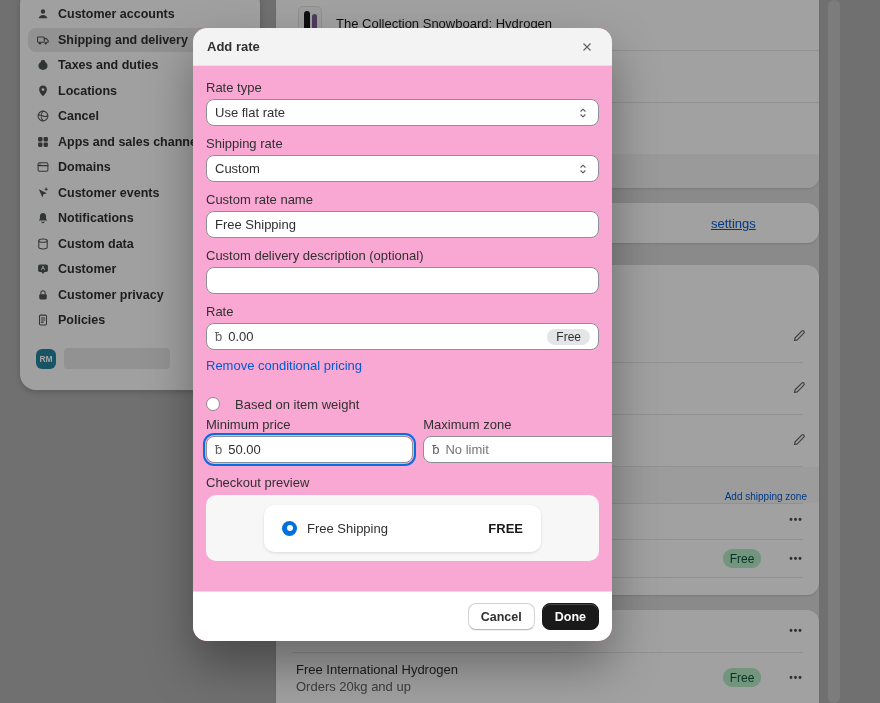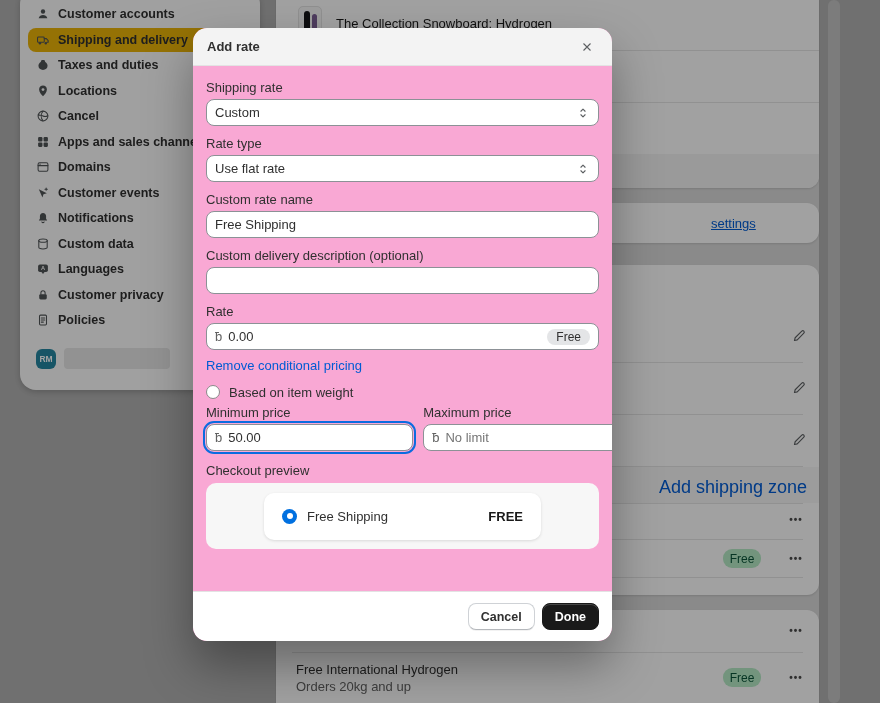--- a/index.html
+++ b/index.html
@@ -24,33 +24,33 @@
   .product-title { font-size:13px; color:#1a1a1a; white-space:nowrap; }
 
   .card-note { top:203px; height:40px; }
   .link-blue { color:#005bd3; text-decoration:none; cursor:pointer; }
   .settings-link { position:absolute; left:435px; top:13px; text-decoration:underline; }
 
   .card2 { top:265px; height:330px; }
   .pencil { position:absolute; left:516px; width:14px; height:14px; }
   .pencil svg { width:14px; height:14px; stroke:#5c5f62; fill:none; stroke-width:1.6; stroke-linejoin:round; }
   .addzone-row { position:absolute; left:0; top:202px; width:100%; height:36px; background:#f4f4f4; }
-  .addzone-link { position:absolute; right:12px; top:10px; font-size:18px; }
+  .addzone-link { position:absolute; right:12px; top:24px; font-size:10px; }
   .dots { position:absolute; right:12px; width:22px; text-align:center; color:#4a4a4a; font-size:10px; letter-spacing:1px; font-weight:bold; line-height:14px; cursor:pointer; }
   .badge-free { position:absolute; width:38px; height:19px; background:#b4e8c4; color:#0b5439; border-radius:9px; font-size:12px; display:flex; align-items:center; justify-content:center; }
 
   .card3 { top:610px; height:140px; }
   .intl-title { position:absolute; left:20px; top:52px; color:#303030; }
   .intl-sub { position:absolute; left:20px; top:69px; color:#616161; }
 
   
   .sidebar { position:absolute; left:20px; top:-12px; width:240px; height:402px; background:#fbfbfb; border-radius:16px; box-shadow:0 2px 6px rgba(0,0,0,.2); }
   .nav { position:absolute; left:8px; top:14px; right:8px; }
   .nav-item { display:flex; align-items:center; gap:8px; height:24px; margin-bottom:1.5px; padding:0 8px; border-radius:8px; cursor:pointer; }
-  .nav-item.selected { background:#eab308; }
+  .nav-item.selected { background:#e5e5e5; }
   .nav-item svg { width:14px; height:14px; flex:0 0 14px; }
   .nav-item .ico-stroke { stroke:#4f5355; fill:none; stroke-width:1.5; stroke-linecap:round; stroke-linejoin:round; }
   .nav-item .ico-fill { fill:#4f5355; }
   .nav-label { font-size:12.5px; font-weight:600; color:#303030; white-space:nowrap; }
   .account-row { position:absolute; left:16px; top:360px; display:flex; align-items:center; gap:8px; }
   .avatar { width:20px; height:20px; border-radius:6px; background:#2486a0; color:#fff; font-size:8.5px; font-weight:700; display:flex; align-items:center; justify-content:center; }
   .account-bar { width:106px; height:21px; background:#e4e4e4; border-radius:4px; }
 
   
   .overlay { position:absolute; inset:0; background:rgba(0,0,0,.36); }
@@ -68,21 +68,21 @@
   .control.select { justify-content:space-between; cursor:pointer; }
   .select svg { width:14px; height:14px; stroke:#5c5f62; fill:none; stroke-width:1.6; stroke-linecap:round; stroke-linejoin:round; }
   .field-group { margin-bottom:10px; }
   input.control { outline:none; font-family:inherit; }
   .prefix { color:#616161; margin-right:6px; font-size:13px; }
   .flex-field { gap:0; }
   .flex-field input { border:none; outline:none; flex:1; font-size:13px; font-family:inherit; color:#303030; background:transparent; height:100%; }
   .pill { background:#e4e5e7; color:#303030; font-size:12px; border-radius:9px; padding:1px 9px; }
 
   .remove-link { display:inline-block; margin:4px 0 10px 0; font-size:13px; }
-  .radio-row { display:flex; align-items:center; gap:9px; height:18px; margin:0 0 4px 0; cursor:pointer; }
+  .radio-row { display:flex; align-items:center; gap:15px; height:18px; margin:12px 0 4px 0; cursor:pointer; }
   .radio-row.boxed { border:2px solid #0b6ce0; border-radius:9px; height:24px; padding:0 12px 0 4px; margin-left:-6px; width:fit-content; margin-bottom:12px; }
   .radio { width:14px; height:14px; border:1.5px solid #8a8a8a; border-radius:50%; background:#fff; flex:0 0 14px; }
   .radio.checked { border:1.5px solid #1a1a1a; position:relative; }
   .radio.checked::after { content:""; position:absolute; left:2.5px; top:2.5px; width:7px; height:7px; background:#1a1a1a; border-radius:50%; }
 
   .two-col { display:flex; gap:10px; margin-bottom:12px; }
   .col { flex:1; }
   .control.focused { outline:2px solid #0b6ce0; outline-offset:1px; }
 
   .preview-box { background:#f7f7f7; border-radius:10px; height:66px; display:flex; align-items:center; justify-content:center; }
@@ -237,21 +237,21 @@
             <path class="ico-stroke" d="M4 5.2v9.6c0 1.3 2.7 2.3 6 2.3s6-1 6-2.3V5.2"></path>
           </svg>
         <span class="nav-label">Custom data</span>
       </div>
       <div class="nav-item">
         <svg viewBox="0 0 20 20">
             <rect class="ico-fill" x="3" y="3.4" width="14" height="11" rx="2.5"></rect>
             <path d="M10 17l-2.2-2.6h4.4z" class="ico-fill"></path>
             <text x="10" y="11.6" font-size="8" font-weight="bold" fill="#fbfbfb" text-anchor="middle" font-family="sans-serif">A</text>
           </svg>
-        <span class="nav-label">Languages</span>
+        <span class="nav-label">Customer</span>
       </div>
       <div class="nav-item">
         <svg viewBox="0 0 20 20">
             <rect class="ico-fill" x="4.6" y="8.8" width="10.8" height="7.6" rx="2"></rect>
             <path class="ico-stroke" d="M7 8.8V6.9a3 3 0 016 0v1.9"></path>
           </svg>
         <span class="nav-label">Customer privacy</span>
       </div>
       <div class="nav-item">
         <svg viewBox="0 0 20 20">
@@ -273,42 +273,42 @@
     <div class="modal-header">
       <span class="modal-title">Add rate</span>
       <button class="close-btn" aria-label="Close">
         <svg viewBox="0 0 20 20">
             <path d="M5 5l10 10M15 5L5 15"></path>
           </svg>
       </button>
     </div>
 
     <div class="modal-body">
+
+      <div class="field-group">
+        <div class="field-label">Rate type</div>
+        <div class="control select">
+          <span>Use flat rate</span>
+          <svg viewBox="0 0 20 20">
+              <path d="M7 12.5l3 3 3-3M7 7.5l3-3 3 3"></path>
+            </svg>
+        </div>
+      </div>
 
       <div class="field-group">
         <div class="field-label">Shipping rate</div>
         <div class="control select">
           <span>Custom</span>
           <svg viewBox="0 0 20 20">
               <path d="M7 12.5l3 3 3-3M7 7.5l3-3 3 3"></path>
             </svg>
         </div>
       </div>
 
       <div class="field-group">
-        <div class="field-label">Rate type</div>
-        <div class="control select">
-          <span>Use flat rate</span>
-          <svg viewBox="0 0 20 20">
-              <path d="M7 12.5l3 3 3-3M7 7.5l3-3 3 3"></path>
-            </svg>
-        </div>
-      </div>
-
-      <div class="field-group">
         <div class="field-label">Custom rate name</div>
         <input class="control" type="text" value="Free Shipping" style="">
       </div>
 
       <div class="field-group">
         <div class="field-label">Custom delivery description (optional)</div>
         <input class="control" type="text" value="" style="">
       </div>
 
       <div class="field-group" style="margin-bottom:4px">
@@ -329,21 +329,21 @@
 
       <div class="two-col">
         <div class="col">
           <div class="field-label">Minimum price</div>
           <div class="control flex-field focused">
             <span class="prefix">ƀ</span>
             <input type="text" value="50.00" style="">
           </div>
         </div>
         <div class="col">
-          <div class="field-label">Maximum price</div>
+          <div class="field-label">Maximum zone</div>
           <div class="control flex-field">
             <span class="prefix">ƀ</span>
             <input type="text" placeholder="No limit" style="">
           </div>
         </div>
       </div>
 
       <div class="field-label" style="margin-bottom:5px">Checkout preview</div>
       <div class="preview-box">
         <div class="preview-card">

